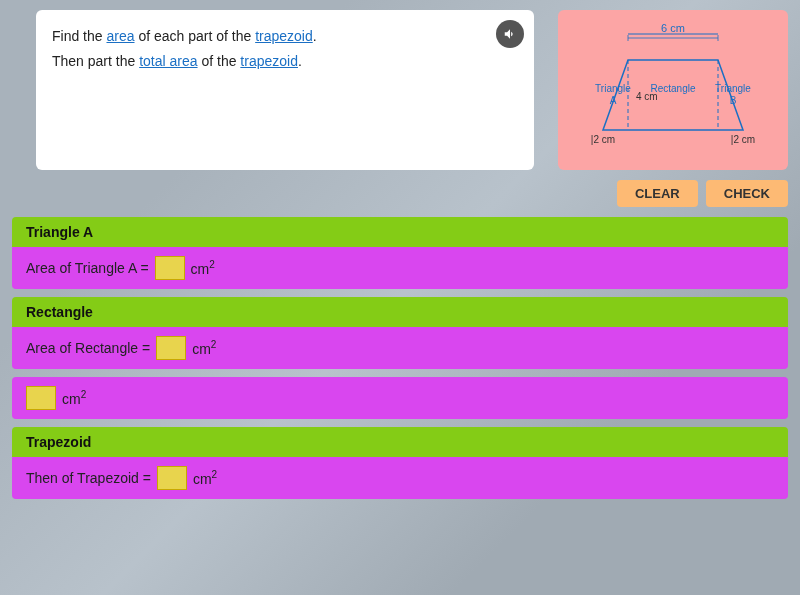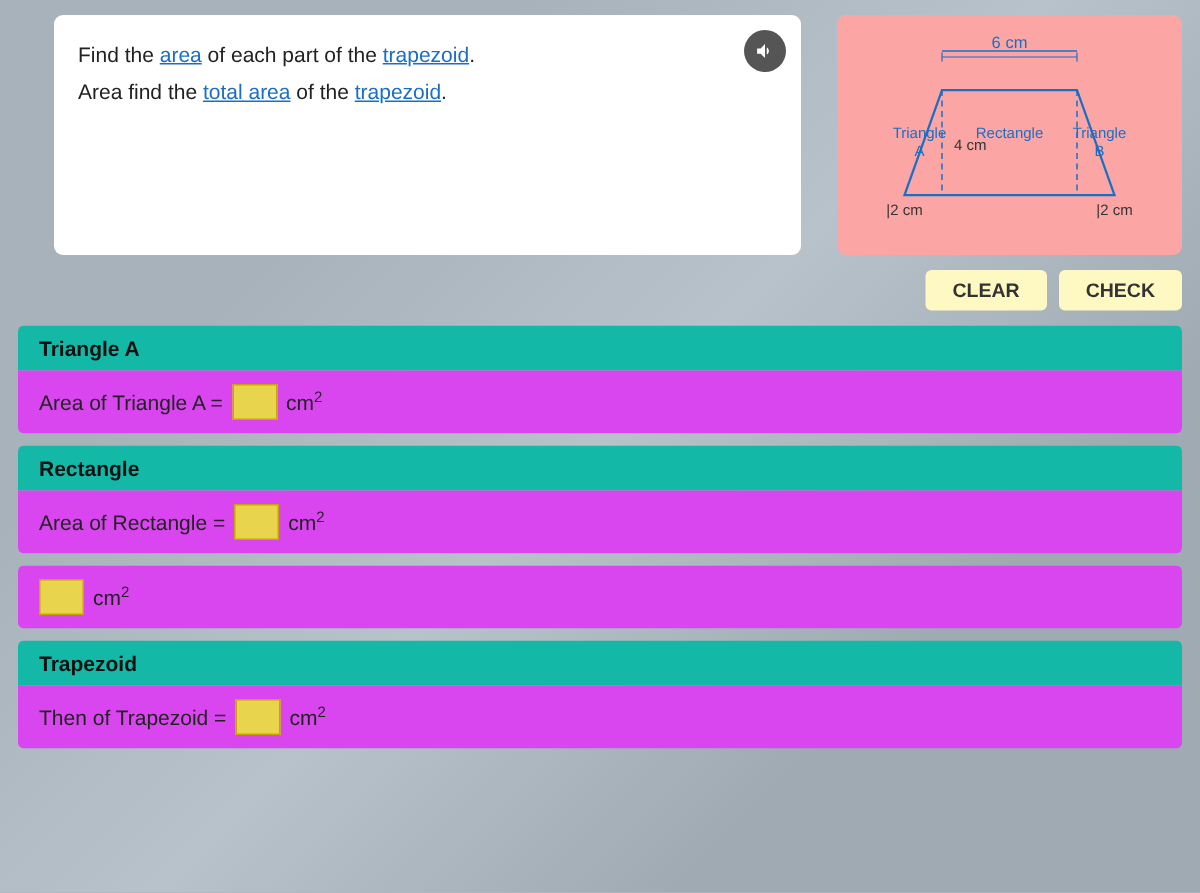--- a/index.html
+++ b/index.html
@@ -91,32 +91,32 @@
       gap: 8px;
       margin-bottom: 10px;
     }
     .btn-clear, .btn-check {
       padding: 6px 18px;
       font-size: 13px;
       font-weight: bold;
       border: none;
       border-radius: 4px;
       cursor: pointer;
-      background: #fef9c3;
+      background: #fdba74;
       color: #333;
     }
 
     
     .section-block {
       margin-bottom: 8px;
       border-radius: 4px;
       overflow: hidden;
     }
     .section-header {
-      background: #14b8a6;
+      background: #84cc16;
       padding: 7px 14px;
       font-weight: bold;
       font-size: 14px;
       color: #111;
     }
     .section-body {
       background: #d946ef;
       padding: 9px 14px;
       display: flex;
       align-items: center;
@@ -148,21 +148,21 @@
       <button class="speaker-btn" title="Play audio">
         <svg viewBox="0 0 24 24">
           <path d="M3 9v6h4l5 5V4L7 9H3zm13.5 3c0-1.77-1.02-3.29-2.5-4.03v8.05c1.48-.73 2.5-2.25 2.5-4.02z"></path>
         </svg>
       </button>
       <div class="instruction-text">
         <div>
           <span>Find the </span><span class="link">area</span><span> of each part of the </span><span class="link">trapezoid</span><span>.</span>
         </div>
         <div>
-          <span>Area find the </span><span class="link">total area</span><span> of the </span><span class="link">trapezoid</span><span>.</span>
+          <span>Then part the </span><span class="link">total area</span><span> of the </span><span class="link">trapezoid</span><span>.</span>
         </div>
       </div>
     </div>
 
     <div class="diagram-card">
       <svg class="diagram-svg" viewBox="0 0 210 140">
 
         <text x="105" y="12" text-anchor="middle" font-size="11" fill="#1a6fc4">6 cm</text>
         <line x1="60" y1="14" x2="150" y2="14" stroke="#1a6fc4" stroke-width="1" marker-end="url(#arrow)" marker-start="url(#arrow-start)"></line>
 

